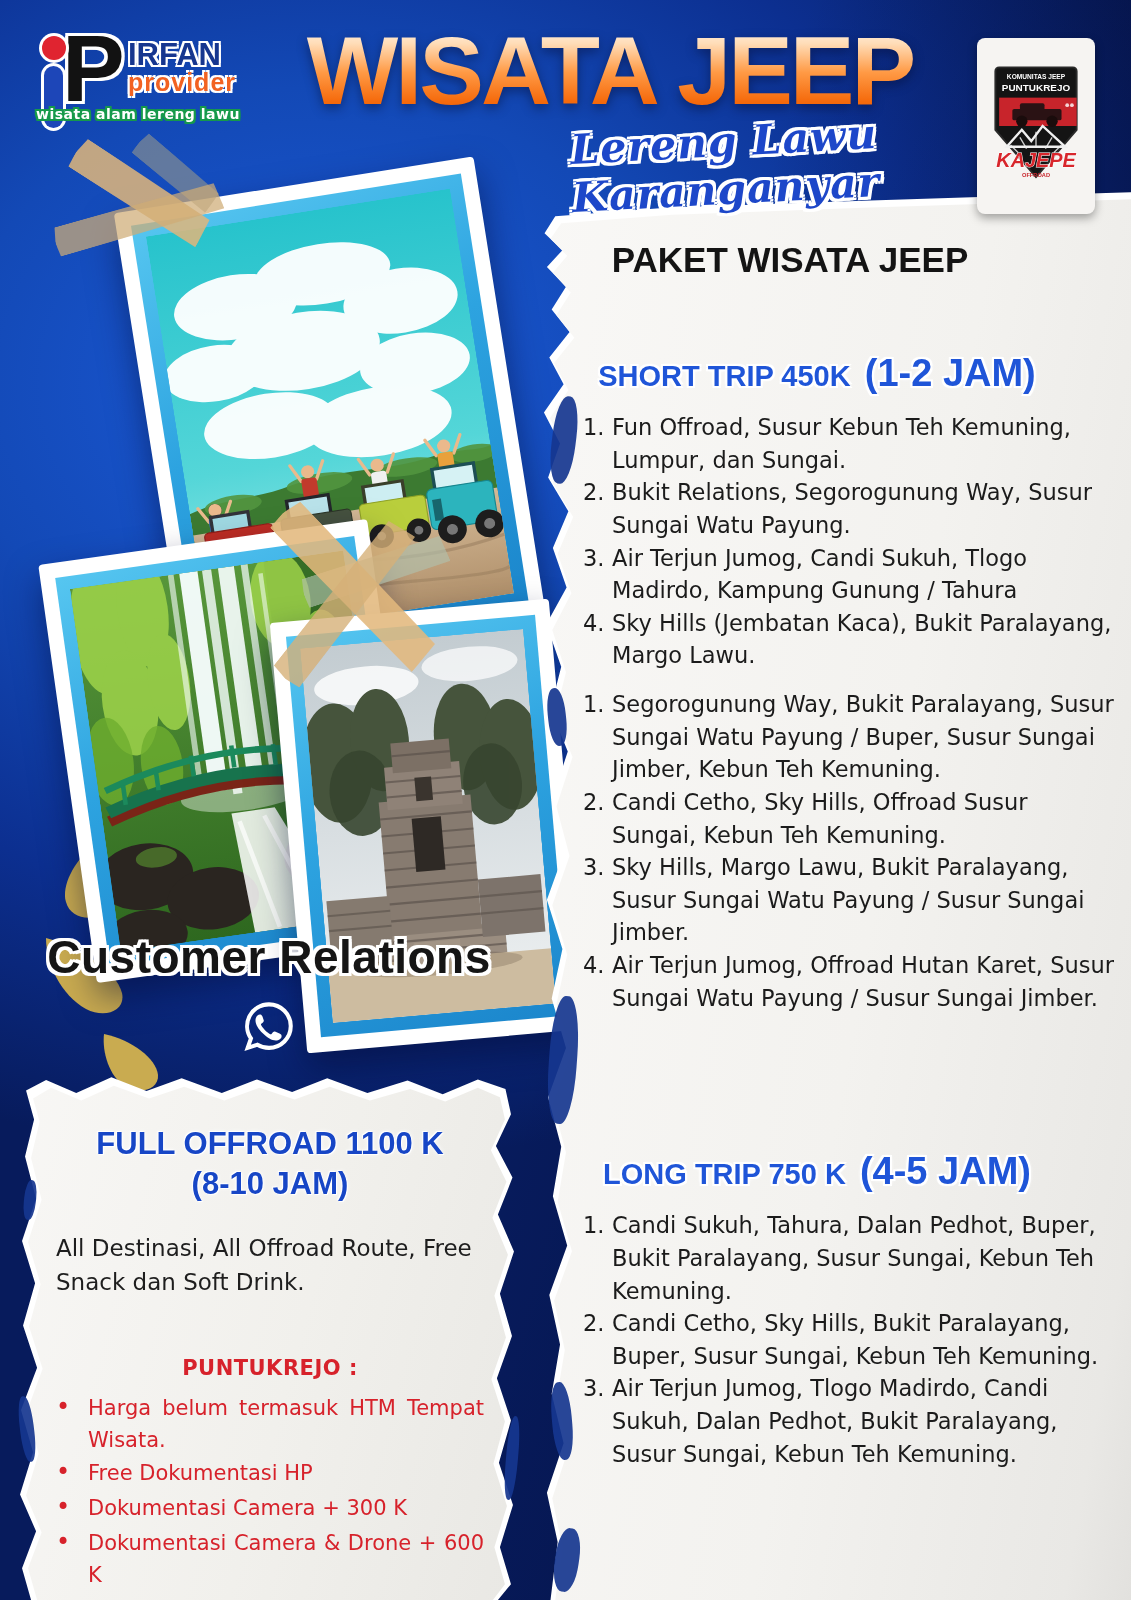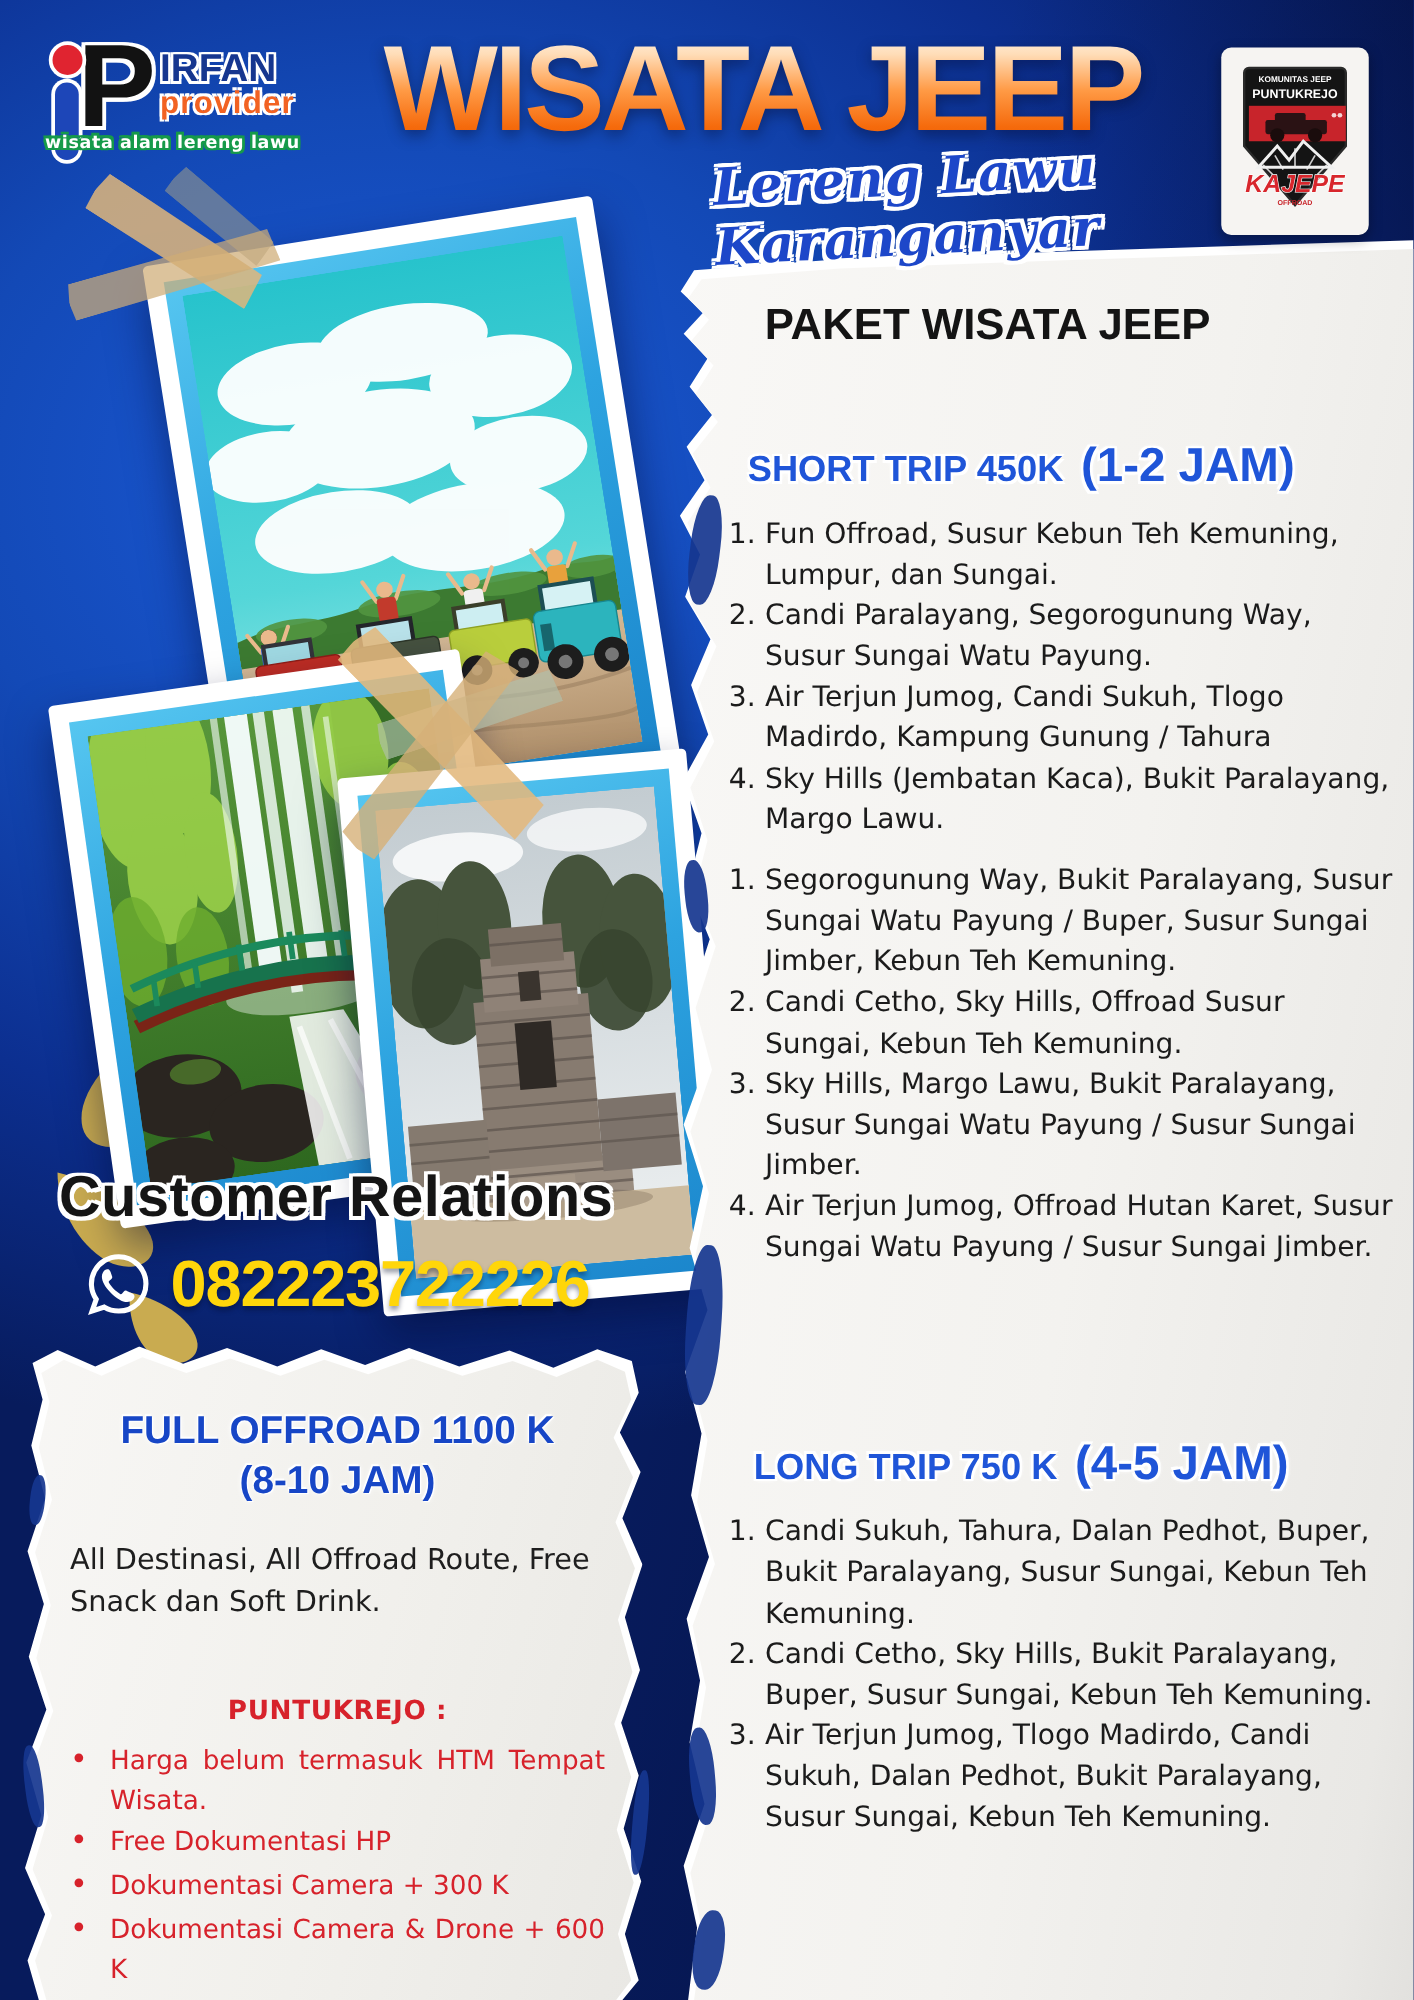--- a/index.html
+++ b/index.html
@@ -32,21 +32,21 @@
 
   .title{left:225px;top:22px;width:770px;text-align:center;z-index:12;
     font-family:"Liberation Sans",sans-serif;font-size:97px;font-weight:900;letter-spacing:-3px;line-height:1;
     background:linear-gradient(180deg,#fff7ef 0%,#ffddb8 22%,#ff9a45 52%,#f56a0c 82%,#e85d05 100%);
     -webkit-background-clip:text;background-clip:text;color:transparent;
     filter:drop-shadow(0 4px 6px rgba(2,8,40,.45));}
   .subtitle{left:495px;top:118px;width:460px;text-align:center;z-index:12;transform:rotate(-3deg);
     font-family:"DejaVu Serif",serif;font-style:italic;font-weight:700;font-size:41px;color:#1d47c9;letter-spacing:1px;
     text-shadow:-3px -3px 0 #fff,3px -3px 0 #fff,-3px 3px 0 #fff,3px 3px 0 #fff,0 3px 0 #fff,0 -3px 0 #fff,3px 0 0 #fff,-3px 0 0 #fff;}
 
-  .badge{left:977px;top:38px;width:118px;height:150px;background:#f6f4f2;border-radius:8px;z-index:12;
+  .badge{left:977px;top:38px;width:118px;height:176px;background:#f6f4f2;border-radius:8px;z-index:12;
     box-shadow:0 4px 10px rgba(0,0,0,.35);display:flex;align-items:center;justify-content:center;}
 
   
   .photo{z-index:3;border-radius:4px;background:#fff;padding:15px;
     box-shadow:0 16px 34px rgba(3,10,50,.5);}
   .photo .mat{width:100%;height:100%;padding:13px;box-sizing:border-box;
     background:linear-gradient(160deg,#56c6f0 0%,#2da3e0 45%,#1b86cc 100%);}
   .photo .img{width:100%;height:100%;overflow:hidden;}
   .photo svg{display:block;width:100%;height:100%;}
   .photo1{left:148px;top:182px;width:334px;height:436px;transform:rotate(-9deg);z-index:3;}
@@ -360,21 +360,20 @@
 <div class="abs tape tape-d"></div>
 <div class="abs tape tape-e"></div>
 
 <div class="abs contact">
   <div class="contact-label">Customer Relations</div>
   <div class="contact-row">
     <svg class="wa-icon" viewBox="0 0 64 64">
       <path d="M32 7a24 24 0 0 1 0 48c-4.8 0-9.2-1.3-12.8-3.5L8.5 55l3.6-10.4A24 24 0 0 1 32 7Z" fill="none" stroke="#ffffff" stroke-width="4.5"></path>
       <path d="M24.8 20.5c-1-2.2-1.9-2.3-2.9-2.3-2.5 0-4.8 2.9-4.8 6.5 0 4.3 3.1 9.4 8 14.3 4.9 4.9 10 8 14.3 8 3.6 0 6.5-2.3 6.5-4.8 0-1-.1-1.9-2.3-2.9l-4.4-2.1c-1.2-.5-1.9-.4-2.9.7l-1.5 1.8c-.4.4-1 .5-1.5.2-1.5-.8-3.9-2.5-5.7-4.3-1.8-1.8-3.5-4.2-4.3-5.7-.3-.5-.2-1.1.2-1.5l1.8-1.5c1.1-1 1.2-1.7.7-2.9z" fill="#ffffff"></path>
     </svg>
-    <div class="phone">082223722226</div>
   </div>
 </div>
 
 <div class="abs paper-left-back"></div>
 <div class="abs paper-left">
   <div class="offroad-card">
     <div class="offroad-title">
       <div>FULL OFFROAD 1100 K</div>
       <div>(8-10 JAM)</div>
     </div>
@@ -405,21 +404,21 @@
   <div class="pkg-title">PAKET WISATA JEEP</div>
 
   <div class="sec1">
     <div class="sec-head">
       <span>SHORT TRIP 450K</span>
       <span class="paren">(1-2 JAM)</span>
     </div>
     <ol class="pkg-list">
 
     <li>Fun Offroad, Susur Kebun Teh Kemuning, Lumpur, dan Sungai.</li>
-        <li>Candi Paralayang, Segorogunung Way, Susur Sungai Watu Payung.</li>
+        <li>Bukit Relations, Segorogunung Way, Susur Sungai Watu Payung.</li>
         <li>Air Terjun Jumog, Candi Sukuh, Tlogo Madirdo, Kampung Gunung / Tahura</li>
         <li>Sky Hills (Jembatan Kaca), Bukit Paralayang, Margo Lawu.</li>
       </ol>
   </div>
 
   <div class="sec2">
     <ol class="pkg-list">
 
     <li>Segorogunung Way, Bukit Paralayang, Susur Sungai Watu Payung / Buper, Susur Sungai Jimber, Kebun Teh Kemuning.</li>
         <li>Candi Cetho, Sky Hills, Offroad Susur Sungai, Kebun Teh Kemuning.</li>

